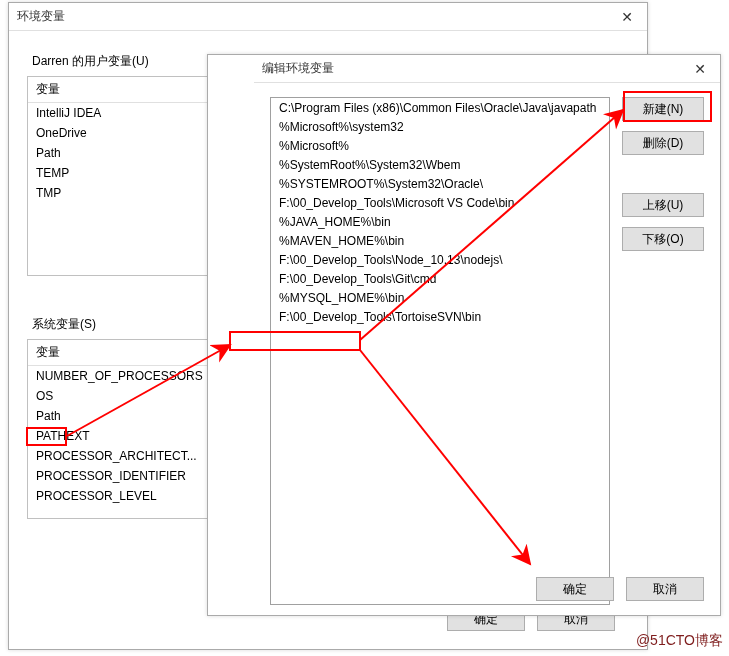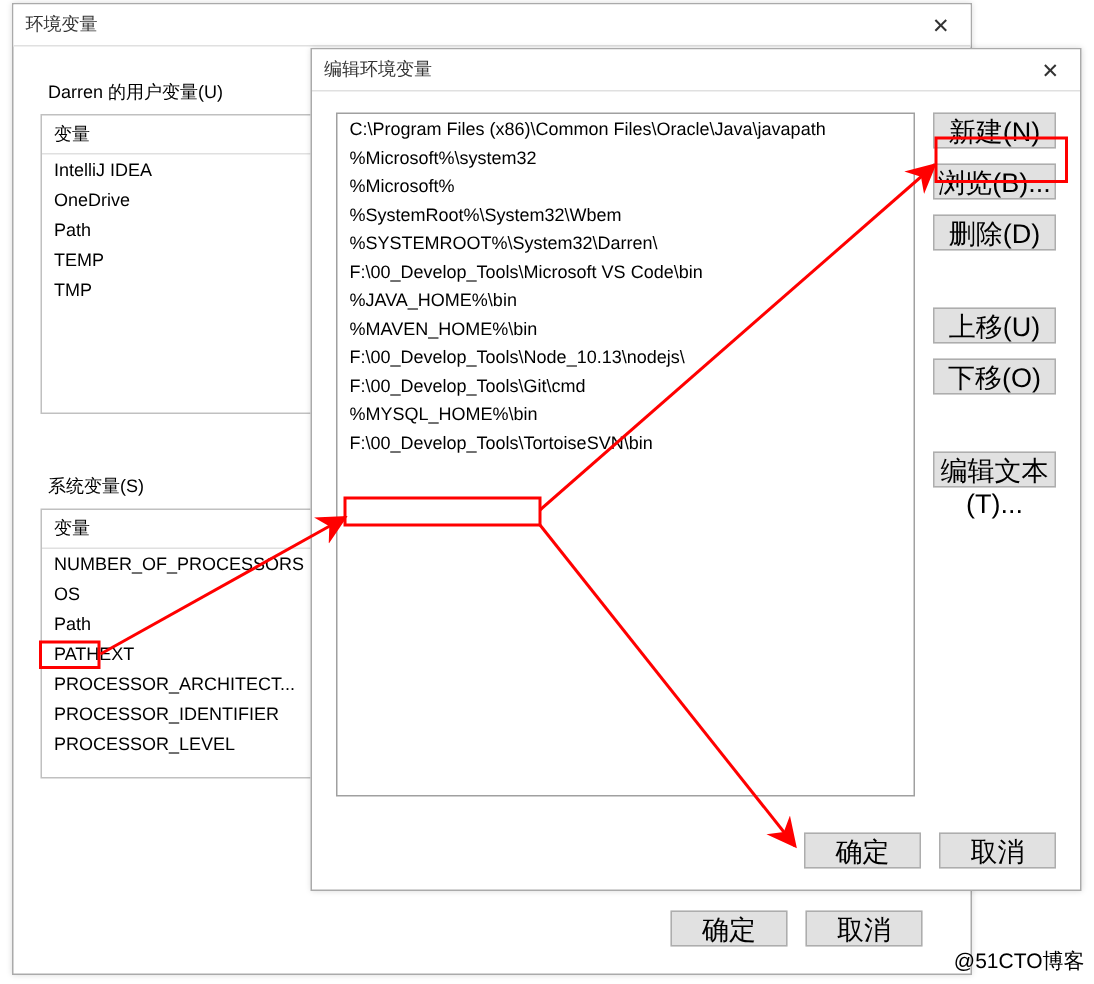--- a/index.html
+++ b/index.html
@@ -14,33 +14,33 @@
     .bg-dialog { left: 8px; top: 2px; width: 640px; height: 648px; }
     .bg-content { padding: 12px 18px; }
     .group-label { margin: 10px 0 6px 5px; color: #000; }
     .list-frame { border: 1px solid #c0c0c0; background: #fff; margin-bottom: 10px; }
     .list-header { padding: 4px 8px; color: #000; font-weight: normal; border-bottom: 1px solid #e0e0e0; }
     .list-body { min-height: 80px; }
     .list-item { padding: 3px 8px; color: #000; }
     .bottom-buttons { position: absolute; bottom: 18px; right: 32px; display: flex; gap: 12px; }
     
     
-    .fg-dialog { left: 207px; top: 32px; width: 514px; height: 562px; }
+    .fg-dialog { left: 207px; top: 54px; width: 514px; height: 562px; padding-left: 46px; }
     .fg-content { padding: 14px 16px; display: flex; gap: 12px; height: calc(100% - 28px); }
     .path-list { flex: 1; border: 1px solid #a0a0a0; background: #fff; }
     .path-item { padding: 2.5px 8px; color: #000; white-space: nowrap; overflow: hidden; }
     .btn-col { width: 82px; display: flex; flex-direction: column; gap: 10px; }
-    .btn { height: 24px; border: 1px solid #adadad; background: #e1e1e1; cursor: pointer; font-size: 18px; color: #000; }
+    .btn { height: 24px; border: 1px solid #adadad; background: #e1e1e1; cursor: pointer; font-size: 12px; color: #000; }
     .gap { height: 18px; }
     .gap-big { flex: 1; }
     .fg-footer { position: absolute; bottom: 14px; right: 16px; display: flex; gap: 12px; }
     .fg-footer .btn { width: 78px; }
     
     .redbox { position: absolute; border: 2px solid #f00; pointer-events: none; }
-    .watermark { position: absolute; bottom: 6px; right: 6px; color: #000000; font-size: 14px; margin-left: 24px; }
+    .watermark { position: absolute; bottom: 6px; right: 6px; color: #7f1d1d; font-size: 14px; margin-left: 24px; }
     svg.arrows { position: absolute; left: 0; top: 0; pointer-events: none; }
   </style>
 </head>
 <body>
 
 <div class="dialog bg-dialog">
   <div class="titlebar">
     <span class="titlebar-text">环境变量</span>
     <span class="close-x">✕</span>
   </div>
@@ -76,43 +76,41 @@
     <button class="btn" style="width:78px">取消</button>
   </div>
 </div>
 
 <div class="dialog fg-dialog">
   <div class="titlebar">
     <span class="titlebar-text">编辑环境变量</span>
     <span class="close-x">✕</span>
   </div>
   <div class="fg-content">
-    <div class="path-list" style="height:456px">
+    <div class="path-list" style="height:508px">
       <div class="path-item">C:\Program Files (x86)\Common Files\Oracle\Java\javapath</div>
       <div class="path-item">%Microsoft%\system32</div>
       <div class="path-item">%Microsoft%</div>
       <div class="path-item">%SystemRoot%\System32\Wbem</div>
-      <div class="path-item">%SYSTEMROOT%\System32\Darren\</div>
+      <div class="path-item">%SYSTEMROOT%\System32\Oracle\</div>
       <div class="path-item">F:\00_Develop_Tools\Microsoft VS Code\bin</div>
       <div class="path-item">%JAVA_HOME%\bin</div>
       <div class="path-item">%MAVEN_HOME%\bin</div>
       <div class="path-item">F:\00_Develop_Tools\Node_10.13\nodejs\</div>
       <div class="path-item">F:\00_Develop_Tools\Git\cmd</div>
       <div class="path-item">%MYSQL_HOME%\bin</div>
       <div class="path-item">F:\00_Develop_Tools\TortoiseSVN\bin</div>
     </div>
     <div class="btn-col">
       <button class="btn">新建(N)</button>
-      <button class="btn">浏览(B)...</button>
       <button class="btn">删除(D)</button>
       <div class="gap"></div>
       <button class="btn">上移(U)</button>
       <button class="btn">下移(O)</button>
       <div class="gap"></div>
-      <button class="btn">编辑文本(T)...</button>
       <div class="gap-big"></div>
     </div>
   </div>
   <div class="fg-footer">
     <button class="btn">确定</button>
     <button class="btn">取消</button>
   </div>
 </div>
 
 <div class="redbox" style="left:26px; top:427px; width:41px; height:19px"></div>

